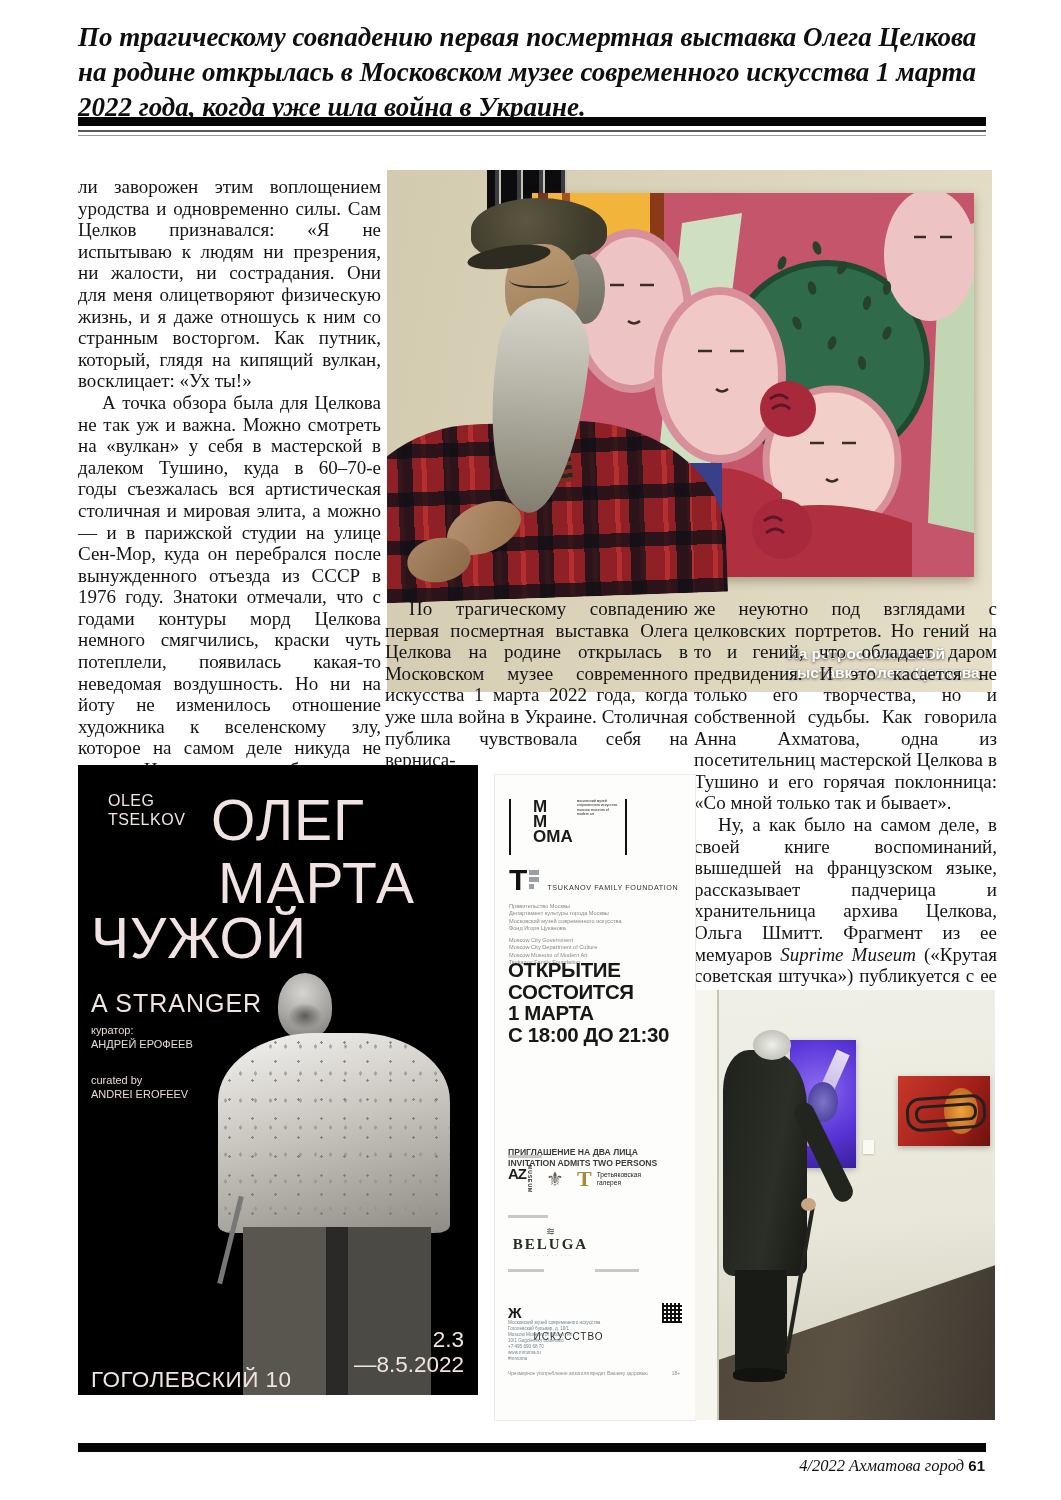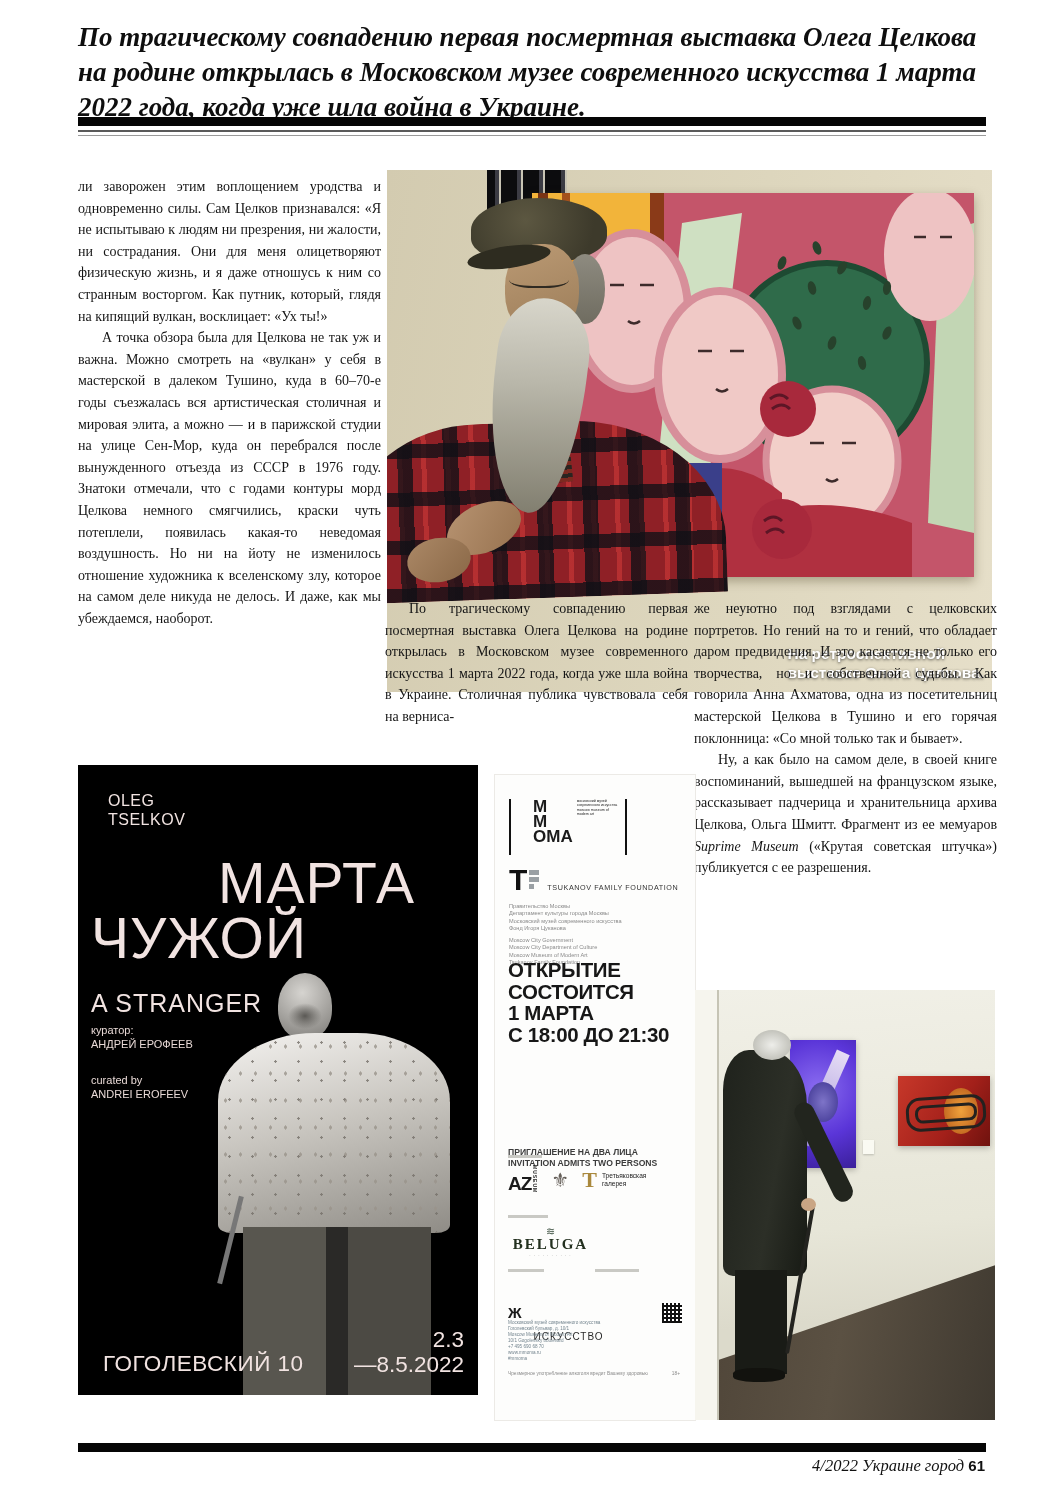--- a/index.html
+++ b/index.html
@@ -7,21 +7,21 @@
         font-family:"Liberation Serif",serif;color:#151515;}
 
   
   .header-quote{position:absolute;left:78px;top:20px;width:908px;
     font-style:italic;font-weight:bold;font-size:27px;line-height:35px;color:#0e0e0e;}
   .rule-thick{position:absolute;left:78px;top:117px;width:908px;height:9px;background:#050505;}
   .rule-mid{position:absolute;left:78px;top:130px;width:908px;height:2px;background:#5a5a5a;}
   .rule-thin{position:absolute;left:78px;top:135px;width:908px;height:1px;background:#9a9a9a;}
 
   
-  .col{position:absolute;width:303px;font-size:14px;line-height:21.6px;text-align:justify;}
+  .col{position:absolute;width:303px;font-size:19px;line-height:21.6px;text-align:justify;}
   .col p{margin:0;text-indent:24px;}
   .col p.noindent{text-indent:0;}
   .col1{left:78px;top:176px;}
   .col2{left:385px;top:598px;}
   .col3{left:694px;top:598px;}
 
   
   .photo-top{position:absolute;left:387px;top:170px;width:605px;height:522px;overflow:hidden;
     background:linear-gradient(100deg,#d3cbb0 0%,#ddd6bd 55%,#e6dfc9 100%);}
   .pt-artwork-corner{position:absolute;left:100px;top:0;width:80px;height:52px;background:#1c1c20;
@@ -62,21 +62,21 @@
   
   .poster{position:absolute;left:78px;top:765px;width:400px;height:630px;background:#000000;
     overflow:hidden;font-family:"Liberation Sans",sans-serif;color:#f1e3e1;}
   .po-artist{position:absolute;left:30px;top:26px;font-size:16px;line-height:19px;letter-spacing:.5px;}
   .po-t1{position:absolute;left:133px;top:22px;font-size:57px;letter-spacing:1px;font-weight:500;}
   .po-t2{position:absolute;left:140px;top:85px;font-size:57px;letter-spacing:1px;font-weight:500;}
   .po-t3{position:absolute;left:13px;top:140px;font-size:57px;letter-spacing:1px;font-weight:500;}
   .po-sub{position:absolute;left:13px;top:224px;font-size:25px;letter-spacing:1px;}
   .po-cur{position:absolute;left:13px;top:258px;font-size:11px;line-height:14px;color:#e8d9d6;}
   .po-cur2{position:absolute;left:13px;top:308px;font-size:11px;line-height:14px;color:#e8d9d6;}
-  .po-addr{position:absolute;left:13px;top:586px;font-size:22.5px;letter-spacing:.5px;margin-left:12px;}
+  .po-addr{position:absolute;left:13px;top:602px;font-size:22.5px;letter-spacing:.5px;}
   .po-dates{position:absolute;right:14px;top:562px;font-size:22.5px;text-align:right;line-height:25px;}
   
   .po-head{position:absolute;left:200px;top:208px;width:54px;height:66px;border-radius:50% 50% 44% 44%;
     background:radial-gradient(circle at 45% 30%,#d6d4d0,#8c8a86 80%);}
   .po-face-shadow{position:absolute;left:210px;top:238px;width:34px;height:26px;border-radius:50%;
     background:radial-gradient(#5b5955,rgba(0,0,0,0) 70%);}
   .po-shirt{position:absolute;left:140px;top:268px;width:232px;height:200px;
     border-radius:42% 40% 6% 6% / 34% 34% 4% 4%;
     background:linear-gradient(165deg,#efedea 5%,#c9c6c0 45%,#8f8c86 100%);
     background-blend-mode:normal;}
@@ -103,21 +103,21 @@
   .inv-orgs{position:absolute;left:14px;font-size:5.6px;line-height:7.4px;color:#8a8a8a;}
   .inv-orgs.ru{top:128px;}
   .inv-orgs.en{top:162px;}
   .inv-open{position:absolute;left:13px;font-size:20.5px;line-height:21.5px;font-weight:600;letter-spacing:-0.4px;color:#171717;}
   .inv-open.ru{top:184px;}
   .inv-open.en{top:278px;}
   .inv-admit{position:absolute;left:13px;top:372px;font-size:8.6px;line-height:11px;font-weight:bold;color:#3c3c3c;}
   .inv-microbar{position:absolute;background:#c9c9c4;height:3px;}
   .inv-partners{position:absolute;left:13px;top:390px;width:174px;display:flex;align-items:center;gap:13px;}
   .inv-az{display:flex;}
-  .inv-az b{font-size:19px;letter-spacing:-1px;margin-top:8px;}
+  .inv-az b{font-size:15px;letter-spacing:-1px;}
   .inv-az span{font-size:5px;font-weight:bold;writing-mode:vertical-rl;letter-spacing:1px;margin-left:1px;}
   .inv-crest{font-size:20px;color:#66605a;}
   .inv-tret{display:flex;align-items:center;gap:5px;}
   .inv-tret b{font-family:"Liberation Serif",serif;font-size:22px;color:#a9883c;}
   .inv-tret span{font-size:6.6px;line-height:8px;color:#222;}
   .inv-beluga{position:absolute;left:13px;top:452px;text-align:center;width:85px;color:#23301f;}
   .inv-beluga .wave{font-size:11px;line-height:8px;color:#3c5040;}
   .inv-beluga b{font-family:"Liberation Serif",serif;font-size:15px;letter-spacing:2px;}
   .inv-beluga i{display:block;font-style:normal;font-size:4px;letter-spacing:1px;color:#777;}
   .inv-smalllogos{position:absolute;left:13px;top:508px;width:174px;display:flex;align-items:center;gap:12px;}
@@ -270,20 +270,21 @@
 
   <div class="poster">
     <div class="po-head"></div>
     <div class="po-face-shadow"></div>
     <div class="po-shirt"></div>
     <div class="po-brush"></div>
     <div class="po-pants"></div>
     <div class="po-artist">
       <span>OLEG</span><br><span>TSELKOV</span>
     </div>
+    <div class="po-t1">ОЛЕГ</div>
     <div class="po-t2">МАРТА</div>
     <div class="po-t3">ЧУЖОЙ</div>
     <div class="po-sub">A STRANGER</div>
     <div class="po-cur">
       <span>куратор:</span><br><span>АНДРЕЙ ЕРОФЕЕВ</span>
     </div>
     <div class="po-cur2">
       <span>curated by</span><br><span>ANDREI EROFEEV</span>
     </div>
     <div class="po-addr">ГОГОЛЕВСКИЙ 10</div>
@@ -389,17 +390,17 @@
     <div class="br-arm"></div>
     <div class="br-legs"></div>
     <div class="br-shoe"></div>
     <div class="br-cane"></div>
     <div class="br-hand"></div>
     <div class="br-column"></div>
   </div>
 
   <div class="footer-bar"></div>
   <div class="footer-text">
-    <span class="it"><span>4/2022</span> <span>Украине город</span></span>
+    <span class="it"><span>4/2022</span> <span>Ахматова город</span></span>
     <b>61</b>
   </div>
 
 </div>
 
 </body></html>

